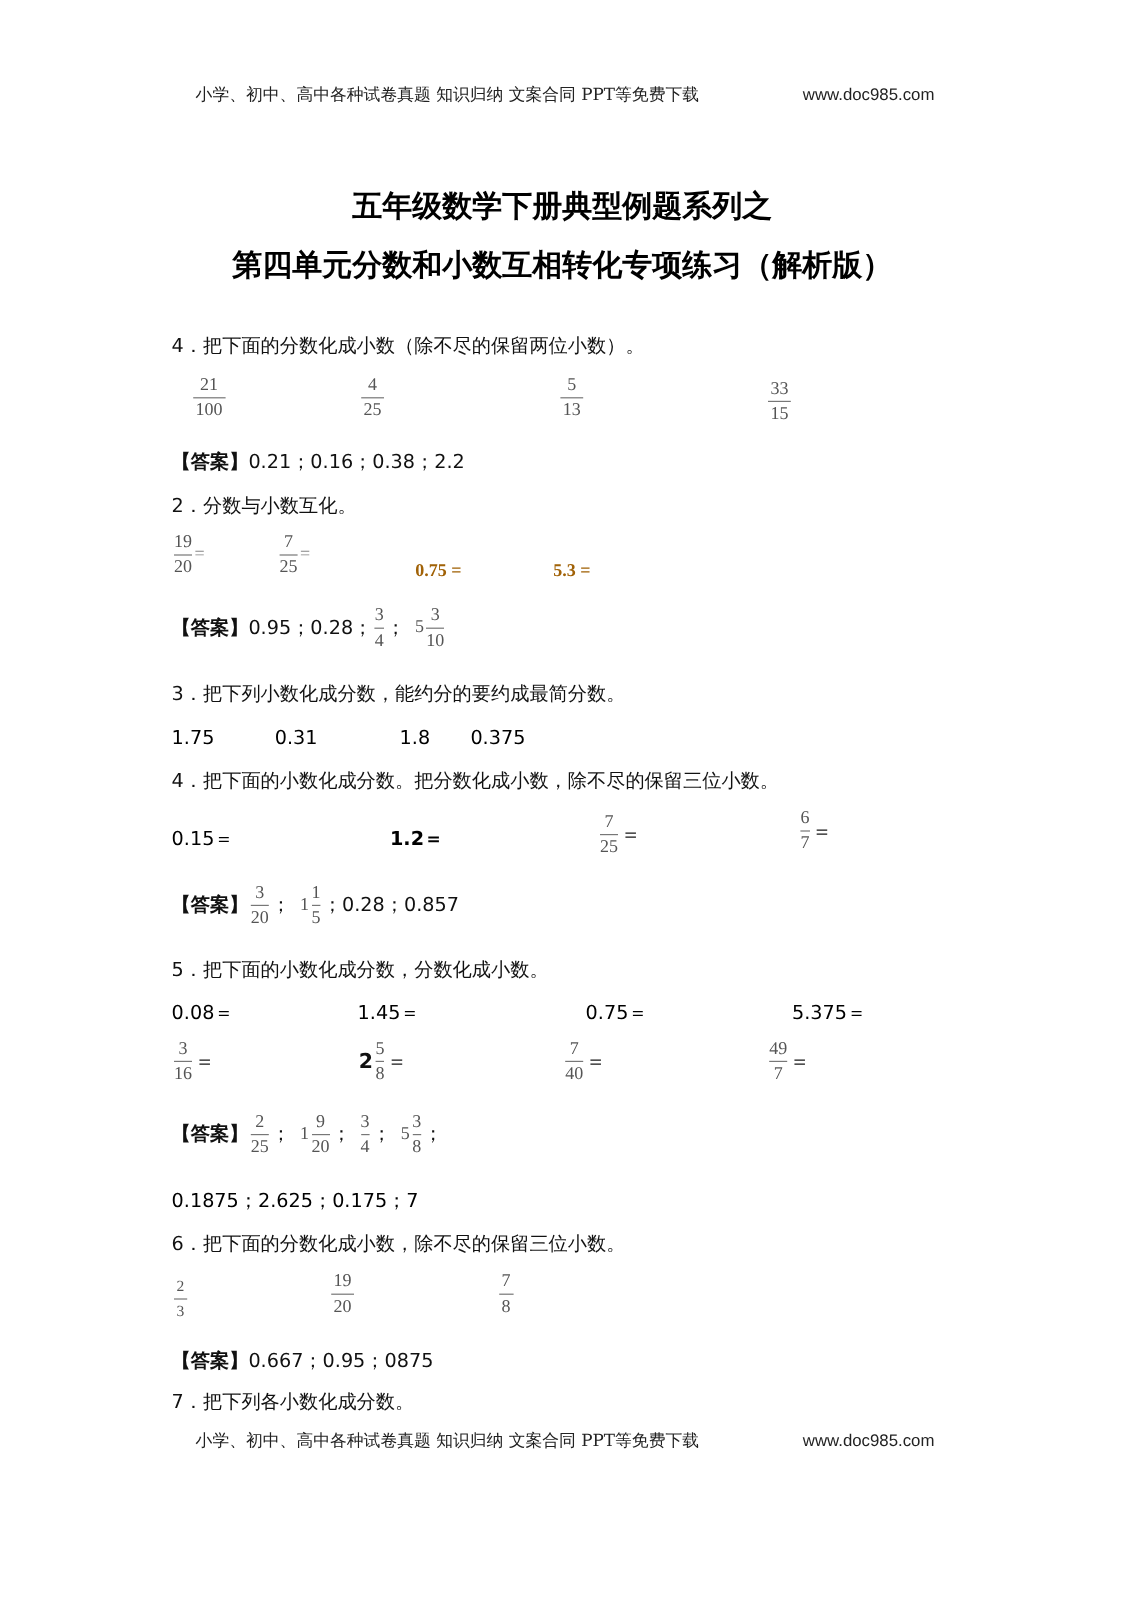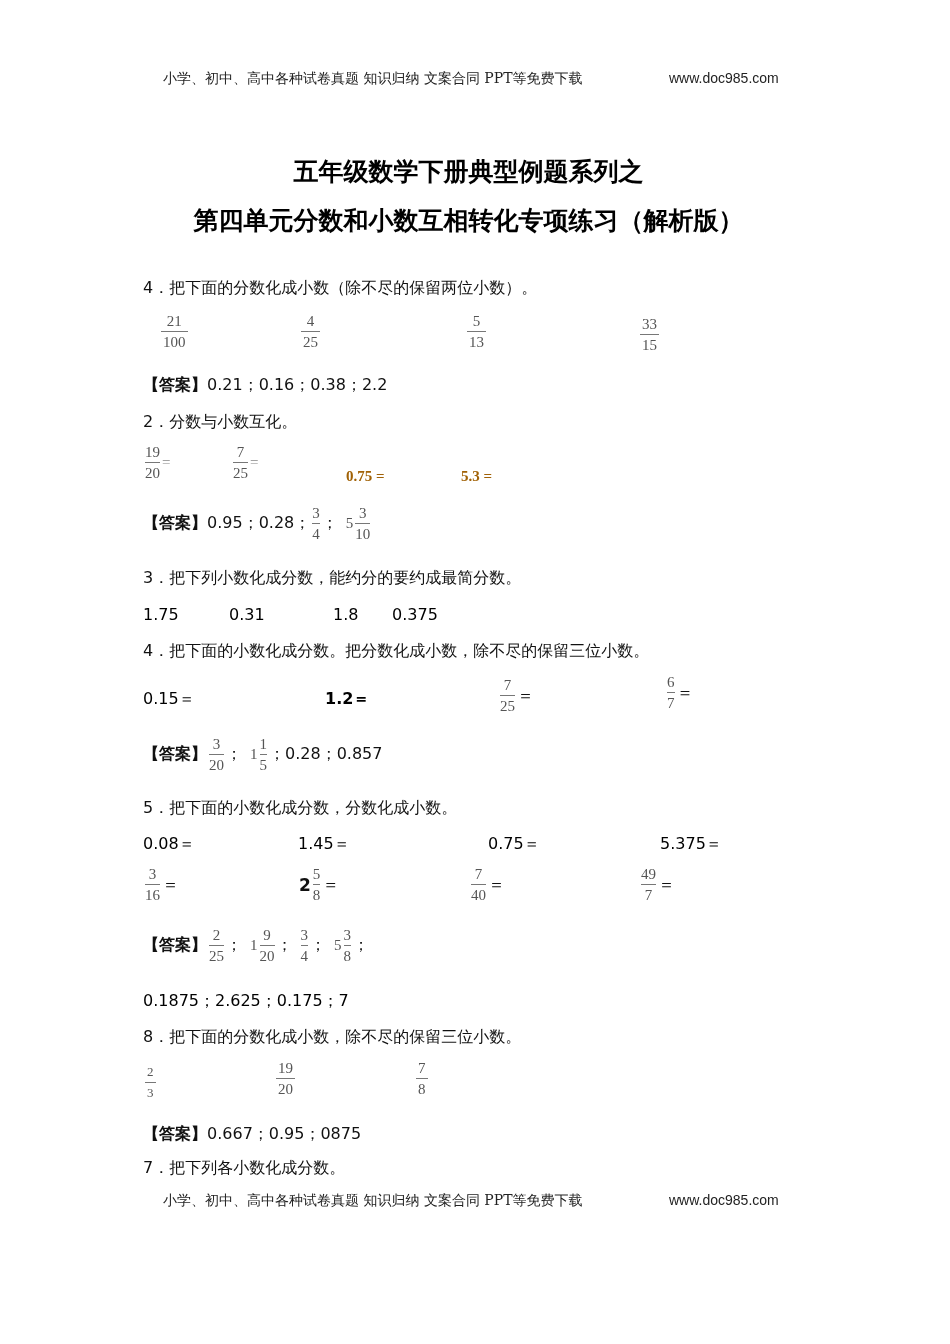--- a/index.html
+++ b/index.html
@@ -202,21 +202,21 @@
   <span class="whole" style="margin-left:8px">5</span>
   <span class="inline-frac">
       <span>3</span>
       <span class="bar"></span>
       <span>8</span>
     </span>
   <span>；</span>
 </div>
 <div class="abs num" style="left:143px; top:991px;">0.1875；2.625；0.175；7</div>
 
-<div class="abs q" style="left:143px; top:1027px;">8．把下面的分数化成小数，除不尽的保留三位小数。</div>
+<div class="abs q" style="left:143px; top:1027px;">6．把下面的分数化成小数，除不尽的保留三位小数。</div>
 <div class="frac" style="left:145px; top:1064px; font-size:13px;">
   <span class="n">2</span>
     <span class="bar"></span>
     <span class="d">3</span>
 </div>
 <div class="frac" style="left:276px; top:1060px;">
   <span class="n">19</span>
     <span class="bar"></span>
     <span class="d">20</span>
 </div>

